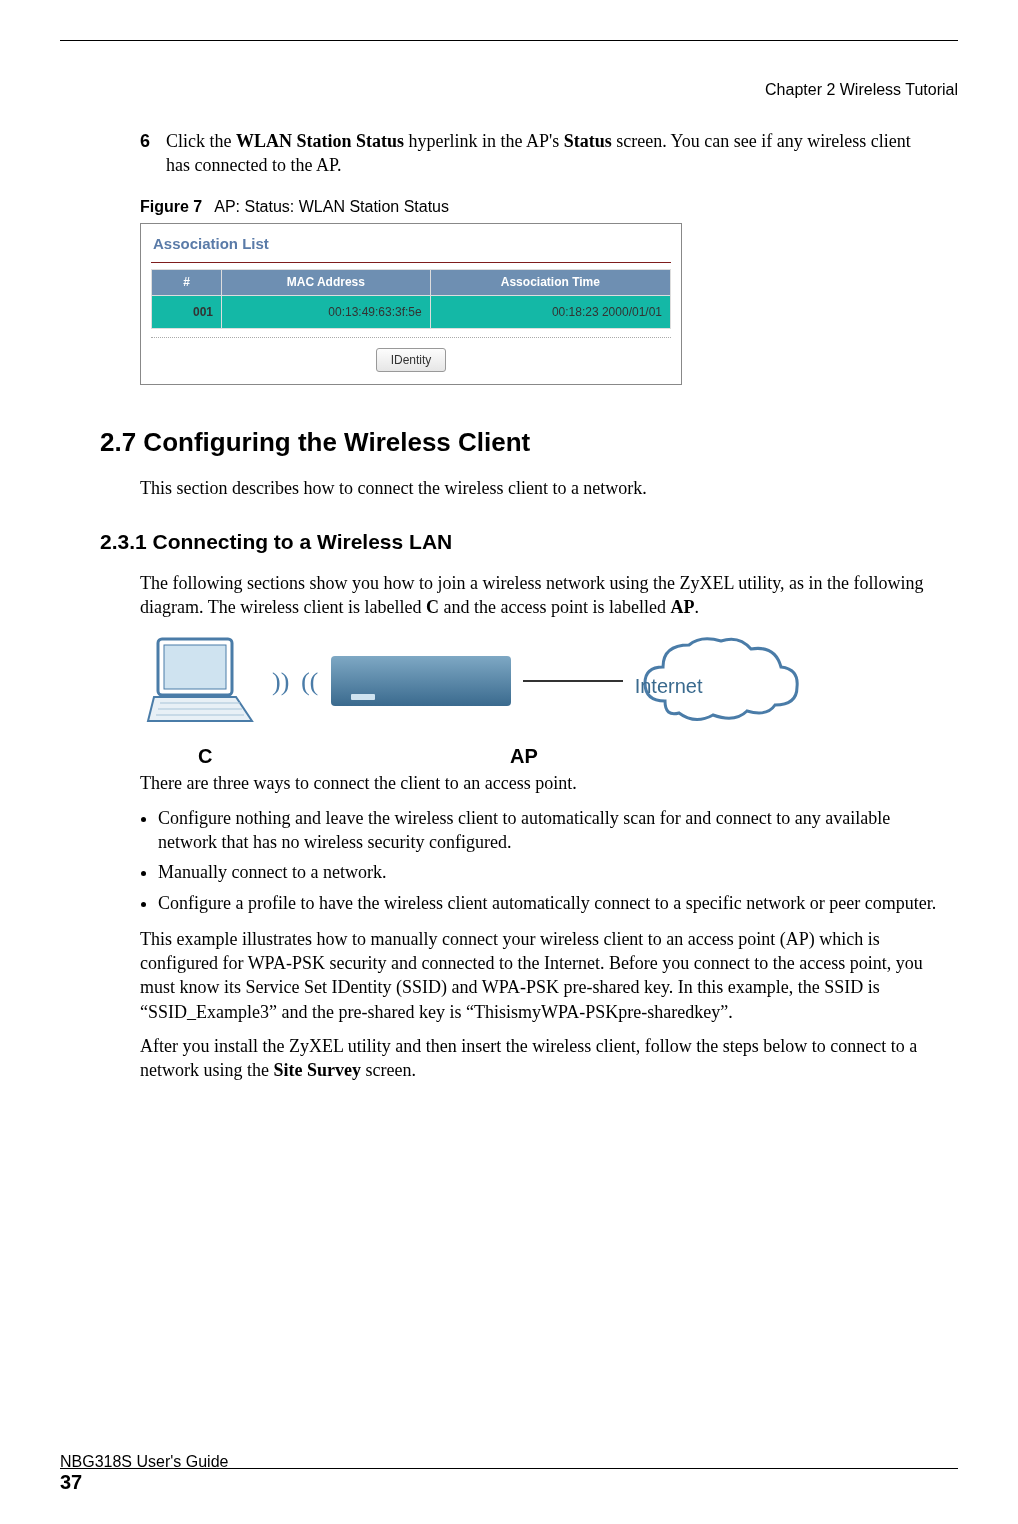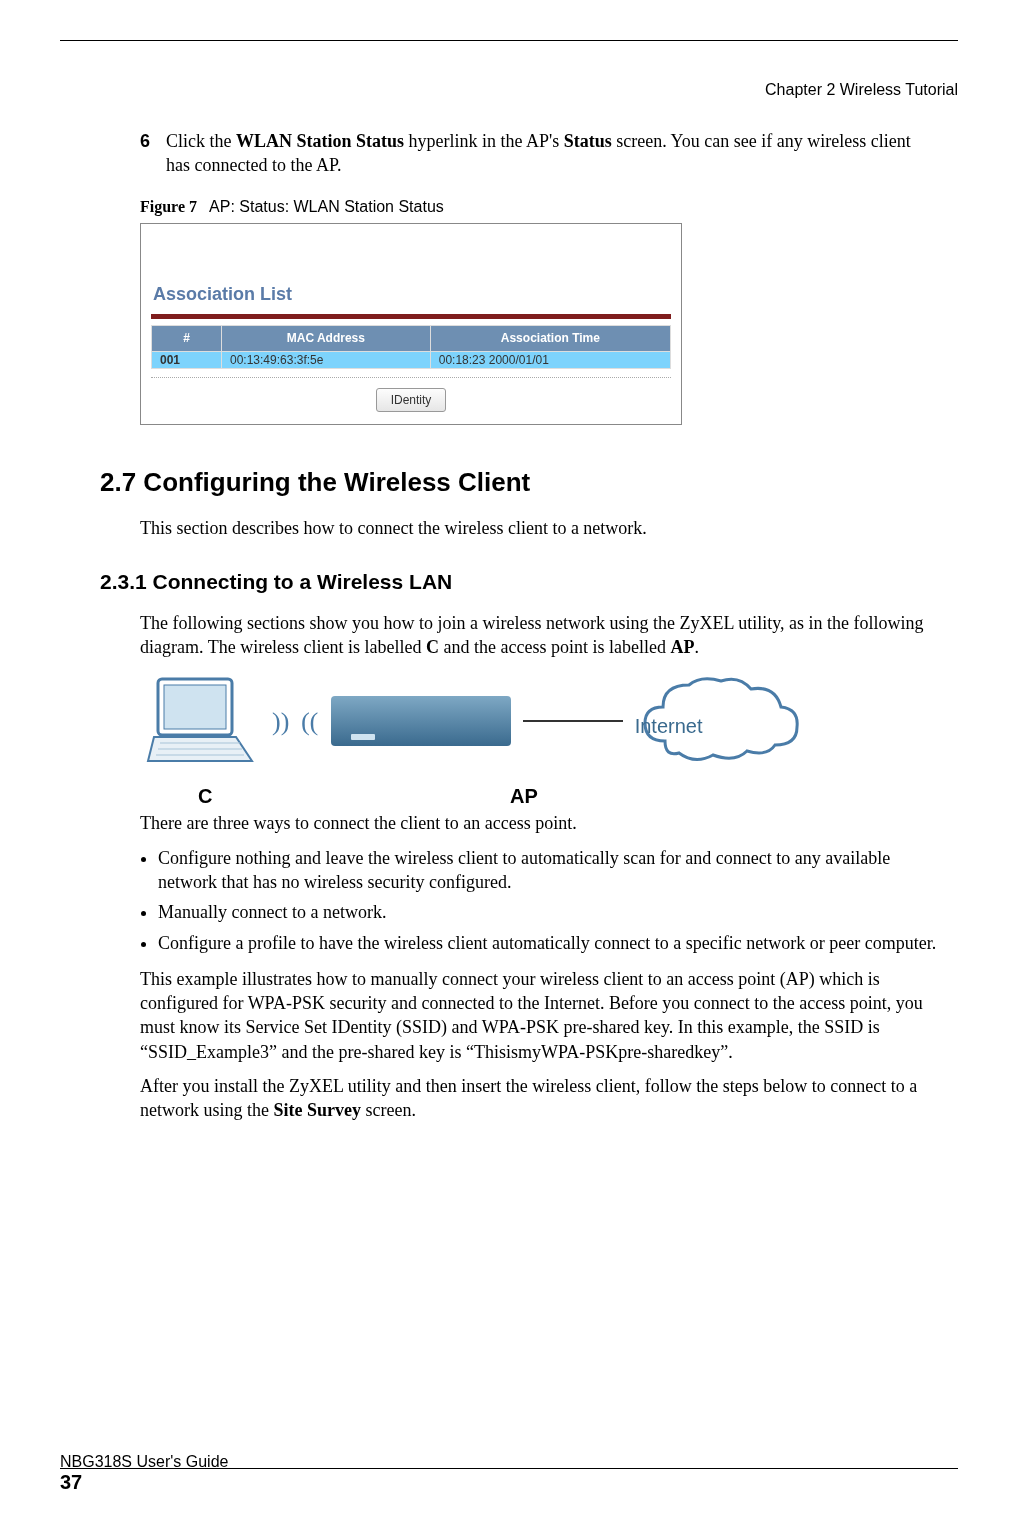--- a/index.html
+++ b/index.html
@@ -46,59 +46,57 @@
       flex: 1;
     }
     .figure-caption {
       font-family: Arial, Helvetica, sans-serif;
       font-size: 16px;
       margin-bottom: 6px;
     }
     .figure-caption .fig-num {
       font-weight: bold;
       margin-right: 12px;
-      font-family: Liberation Serif, serif;
     }
     .assoc-box {
       border: 1px solid #888;
       width: 520px;
       background: white;
       padding: 6px 10px 12px 10px;
       font-family: Verdana, Arial, sans-serif;
       font-size: 13px;
       color: #333;
       margin-bottom: 36px;
     }
     .assoc-title {
       color: #5a7ba8;
       font-weight: bold;
-      font-size: 18px;
+      font-size: 15px;
       padding: 4px 2px 8px 2px;
-      border-bottom: 5px solid #7f1d1d;
-      margin-top: 48px;
+      border-bottom: 1px solid #7f1d1d;
     }
     .assoc-table {
       width: 100%;
       border-collapse: collapse;
       margin-top: 6px;
     }
     .assoc-table th {
       background: #6e8fb2;
       color: white;
       font-weight: bold;
       padding: 4px 8px;
       border: 1px solid #ddd;
       font-size: 12px;
     }
     .assoc-table td {
-      padding: 0 8px;
+      padding: 8px 8px;
       border: 1px solid #ddd;
-      text-align: left;
+      text-align: right;
       font-size: 12px;
-      background: #7dd3fc;
+      background: #14b8a6;
     }
     .assoc-table td:first-child {
       font-weight: bold;
     }
     .refresh-row {
       text-align: center;
       border-top: 1px dotted #aaa;
       margin-top: 8px;
       padding-top: 10px;
     }

